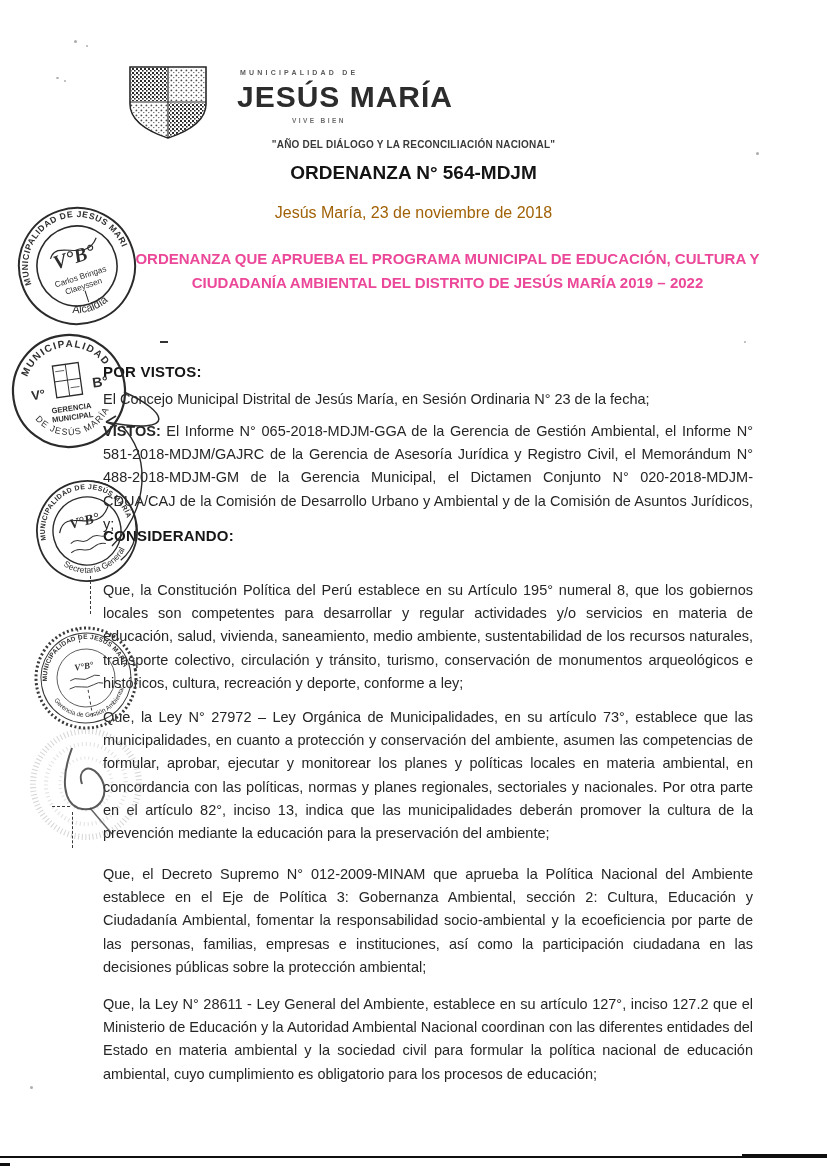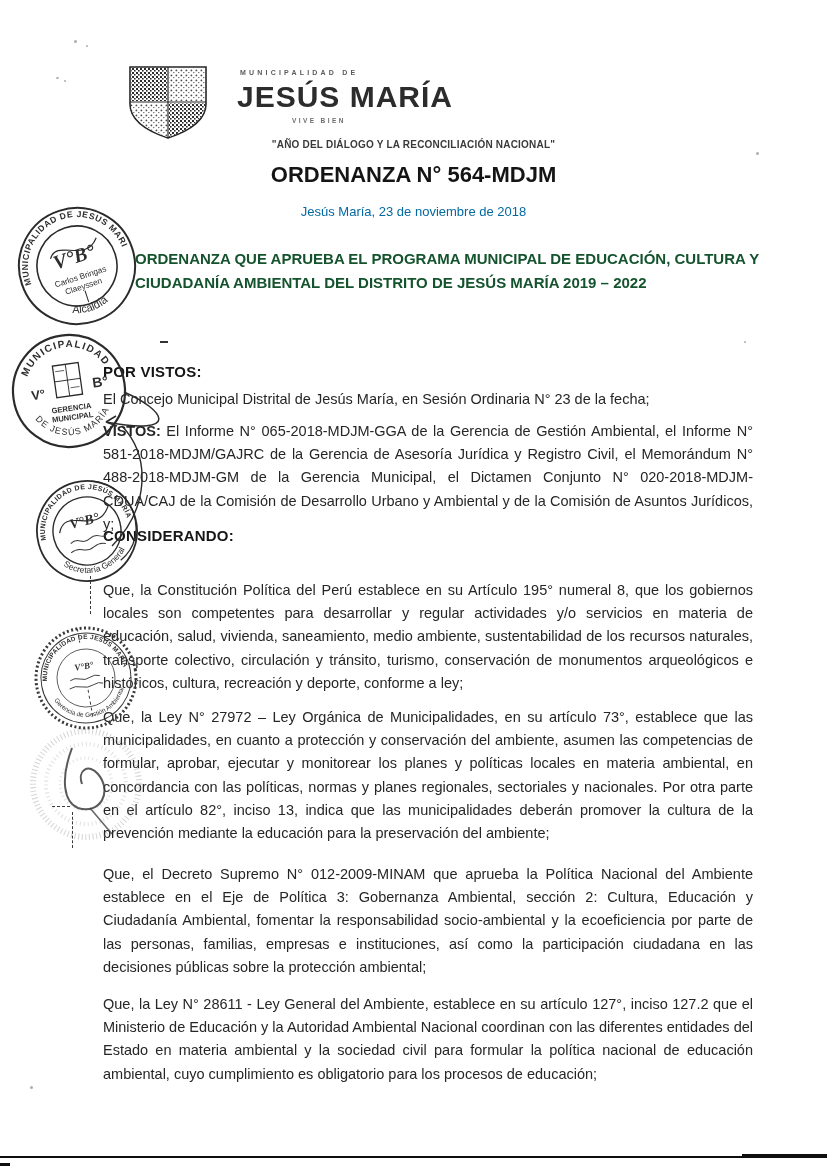--- a/index.html
+++ b/index.html
@@ -21,25 +21,25 @@
   .logo-name{
     font-size:30px; font-weight:600; letter-spacing:1px; color:#2c2c2c;
   }
   .logo-top{
     font-size:7px; letter-spacing:3.2px; color:#5a5a5a; font-weight:600;
   }
   .logo-tag{
     font-size:6.5px; letter-spacing:2.4px; color:#6d6d6d; font-weight:600;
   }
   .motto{ font-size:10px; font-weight:600; color:#3a3a3a; letter-spacing:.2px; }
-  .ord-no{ font-size:22px; font-weight:bold; color:#141414; }
-  .dateline{ font-size:13px; color:#0369a1; }
+  .ord-no{ font-size:19px; font-weight:bold; color:#141414; }
+  .dateline{ font-size:16px; color:#a16207; }
   .doc-title{
-    position:absolute; left:135px; width:625px; margin:0; text-align:left;
-    font-size:15px; font-weight:bold; line-height:24px; color:#14532d;
+    position:absolute; left:135px; width:625px; margin:0; text-align:center;
+    font-size:15px; font-weight:bold; line-height:24px; color:#ec4899;
   }
   .stamp{ position:absolute; }
   .stamp svg text{ fill:#2e2e2e; }
   .script{ font-family:"Liberation Serif", serif; font-style:italic; font-weight:bold; }
   .speck{ position:absolute; background:#777; opacity:.6; border-radius:50%; }
   .dashline{ position:absolute; border-left:1.6px dashed #3a3a3a; width:0; }
   .hdash{ position:absolute; border-top:1.6px dashed #3a3a3a; height:0; }
   .scanline{ position:absolute; background:#0f0f0f; }
 </style>
 </head>

